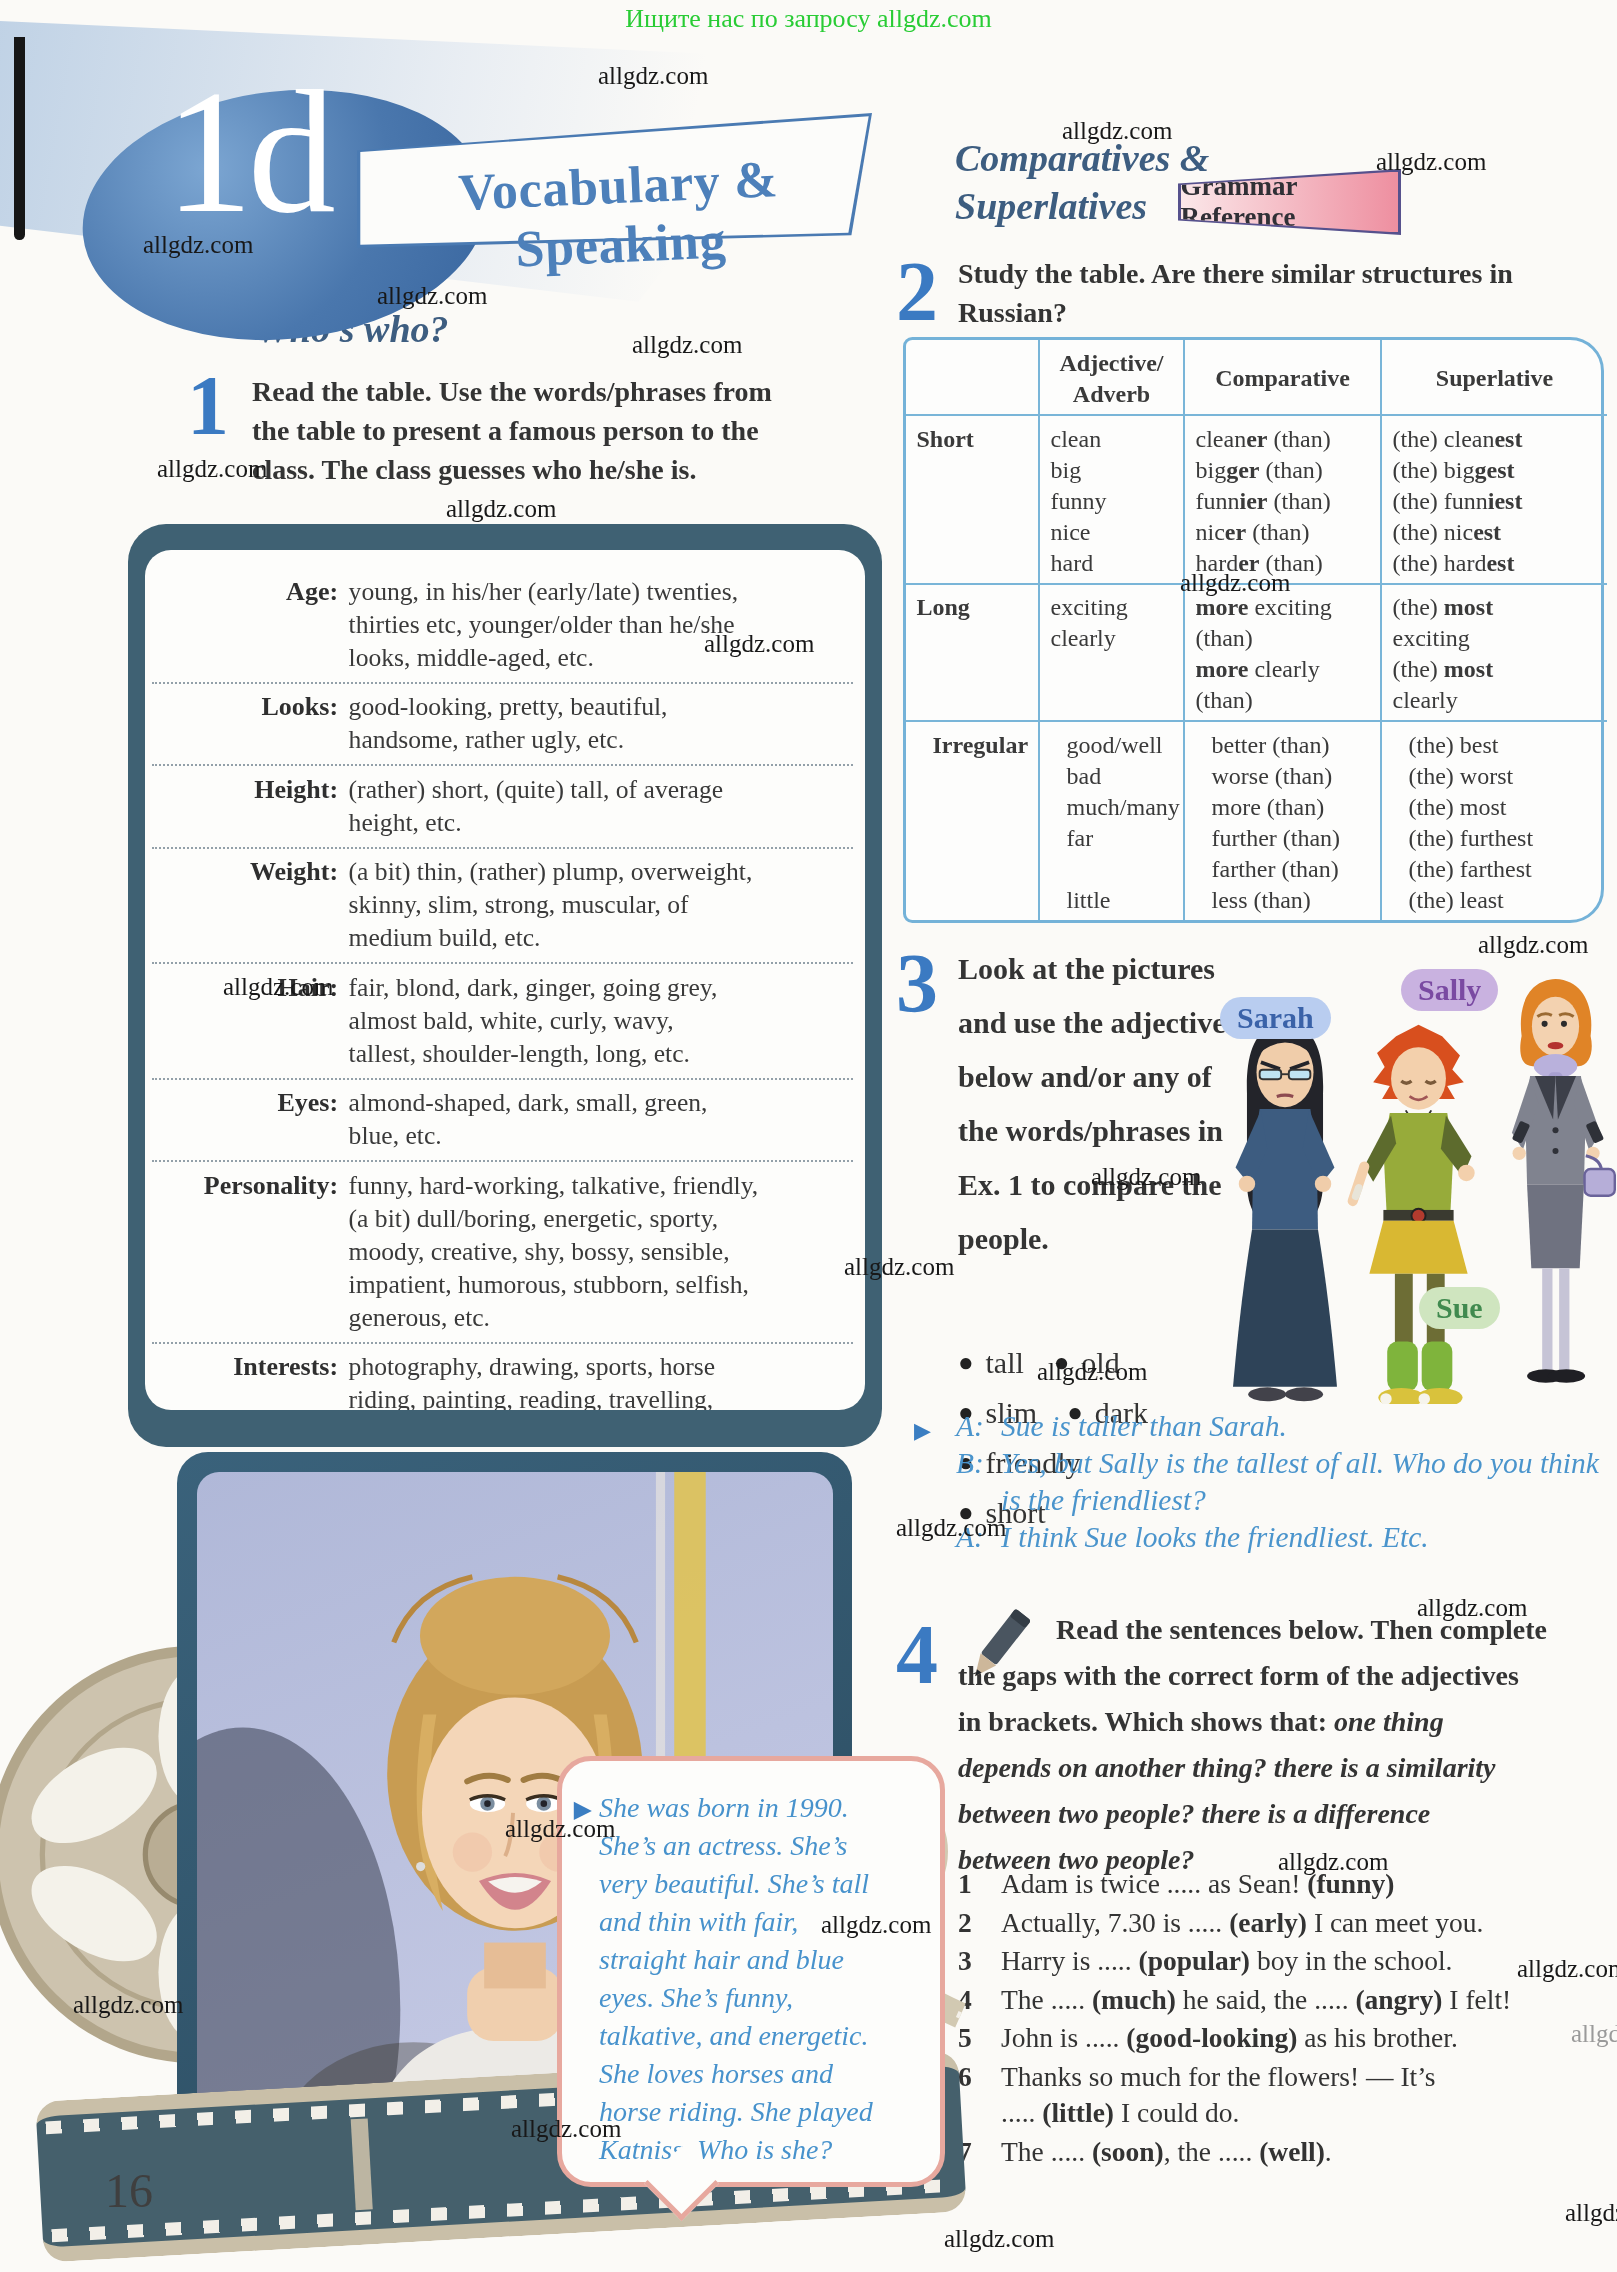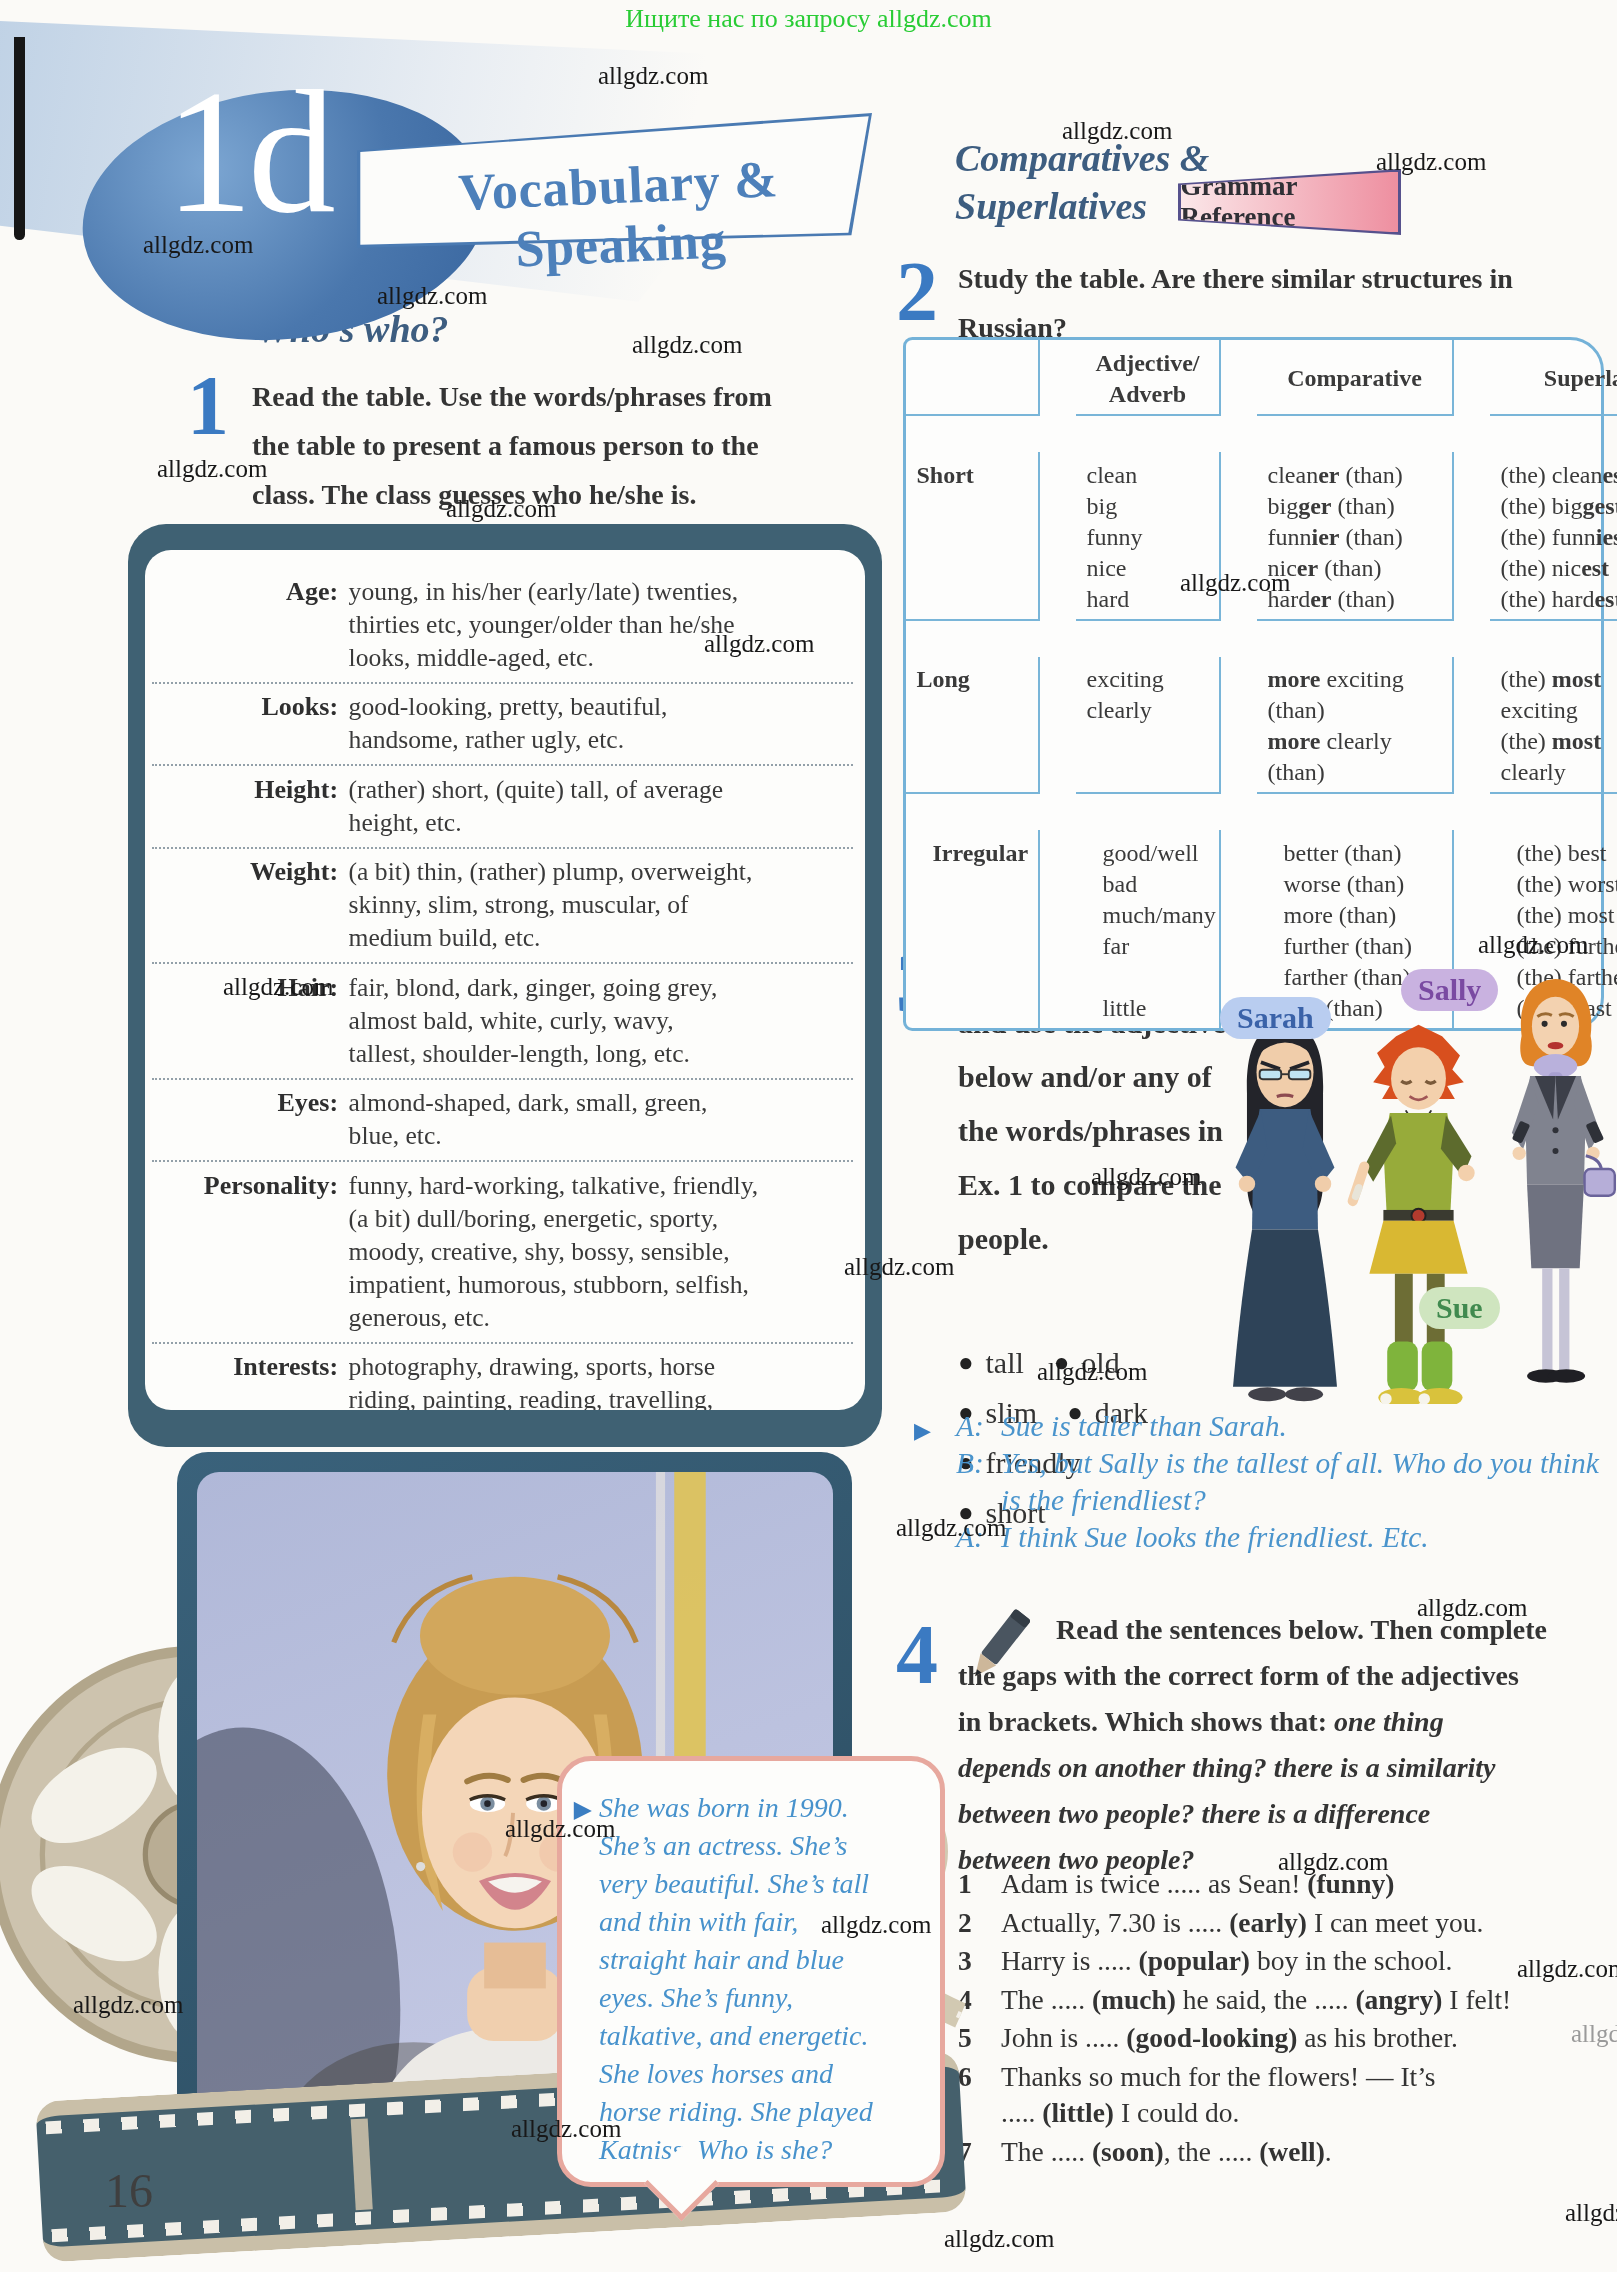--- a/index.html
+++ b/index.html
@@ -21,21 +21,21 @@
   .unit-label{left:165px;top:64px;font-size:176px;line-height:1;color:#fff;font-weight:500;letter-spacing:-5.2px;z-index:2;}
   .title-banner{left:357px;top:113px;width:515px;height:139px;z-index:2;
          background:#4a7ab2;clip-path:polygon(0 27%,100% 0,96% 88%,0 97%);}
   .title-banner-inner{position:absolute;left:3.3px;top:3.3px;right:3.3px;bottom:3.3px;background:#fcfcfa;
          clip-path:polygon(0 27%,100% 0,96% 88%,0 97%);}
   .title-text{left:390px;top:156px;width:459px;text-align:center;font-size:52px;font-weight:600;
          color:#4d80ba;transform:rotate(-2.5deg);z-index:3;letter-spacing:0.7px;}
   
   .sec-title{font-style:italic;font-weight:700;color:#3d5d80;font-size:38px;}
   .ex-num{color:#3b7ac2;font-size:84px;font-weight:700;line-height:1;}
-  .ex-text{font-weight:700;font-size:28px;line-height:49px;color:#343434;white-space:pre-line;}
+  .ex-text{font-weight:700;font-size:28px;line-height:39px;color:#343434;white-space:pre-line;}
   
   .vocab-card{left:128px;top:524px;width:754px;height:923px;background:#3f6173;border-radius:38px;z-index:1;
         padding:0;box-sizing:border-box;}
   .vocab-inner{position:absolute;left:17px;top:26px;right:17px;bottom:37px;background:#fdfdfb;border-radius:26px;
         padding:18.3px 11.8px 6.6px 6.6px;box-sizing:border-box;overflow:hidden;}
   .vrow{display:flex;padding:6.6px 0 7.9px 0;border-bottom:2px dotted #93a0a9;}
   .vrow:last-child{border-bottom:none;}
   .vlabel{width:197px;flex:0 0 197px;text-align:right;font-weight:700;font-size:26px;line-height:33px;padding-right:10.5px;box-sizing:border-box;}
   .vtext{flex:1;font-size:25.6px;line-height:33px;white-space:pre-line;color:#3a3a3a;}
   
@@ -59,21 +59,21 @@
   .btext{font-size:28px;line-height:38px;font-style:italic;color:#4792cc;white-space:pre-line;font-weight:500;}
   .page-num{left:105px;top:2163px;font-size:48px;color:#3f3f3f;z-index:7;}
   
   .comp-title{left:955px;top:134px;line-height:48px;white-space:pre-line;}
   .gtag{left:1178px;top:169px;width:223px;height:66px;background:#56518d;
         clip-path:polygon(0 22%,100% 0,100% 100%,0 78%);z-index:2;}
   .gtag-inner{position:absolute;left:2.6px;top:2.6px;right:2.6px;bottom:2.6px;
         background:linear-gradient(90deg,#fbe7e9,#ee8fa0);clip-path:polygon(0 22%,100% 0,100% 100%,0 78%);
         display:flex;align-items:center;justify-content:center;font-size:27px;font-weight:600;color:#303036;}
   .gtable{left:903px;top:337px;width:701px;border:3.3px solid #74b2d8;border-radius:9.2px 34px 34px 9.2px;
-        display:grid;grid-template-columns:134px 145px 197px 225px;background:#fdfdfc;z-index:1;box-sizing:border-box;gap:36px;}
+        display:grid;grid-template-columns:134px 145px 197px 225px;background:#fdfdfc;z-index:1;box-sizing:border-box;}
   .gcell{border-right:2px solid #79b5d8;border-bottom:2px solid #79b5d8;padding:7.9px 10.5px 3.9px 10.5px;
         font-size:24px;line-height:31px;white-space:pre-line;color:#3a3a3a;box-sizing:border-box;}
   .gcell:nth-child(4n){border-right:none;}
   .gcell.last{border-bottom:none;margin-left:16px;}
   .ghead{font-weight:700;display:flex;align-items:center;justify-content:center;text-align:center;min-height:66px;}
   .glabel{font-weight:700;}
   .gcell b{font-weight:800;}
   .bullets{left:958px;top:1338px;width:393px;z-index:1;}
   .brow{display:flex;gap:30px;font-size:30px;line-height:50px;color:#333;}
   .bullet-item{display:flex;align-items:center;gap:11.8px;}

